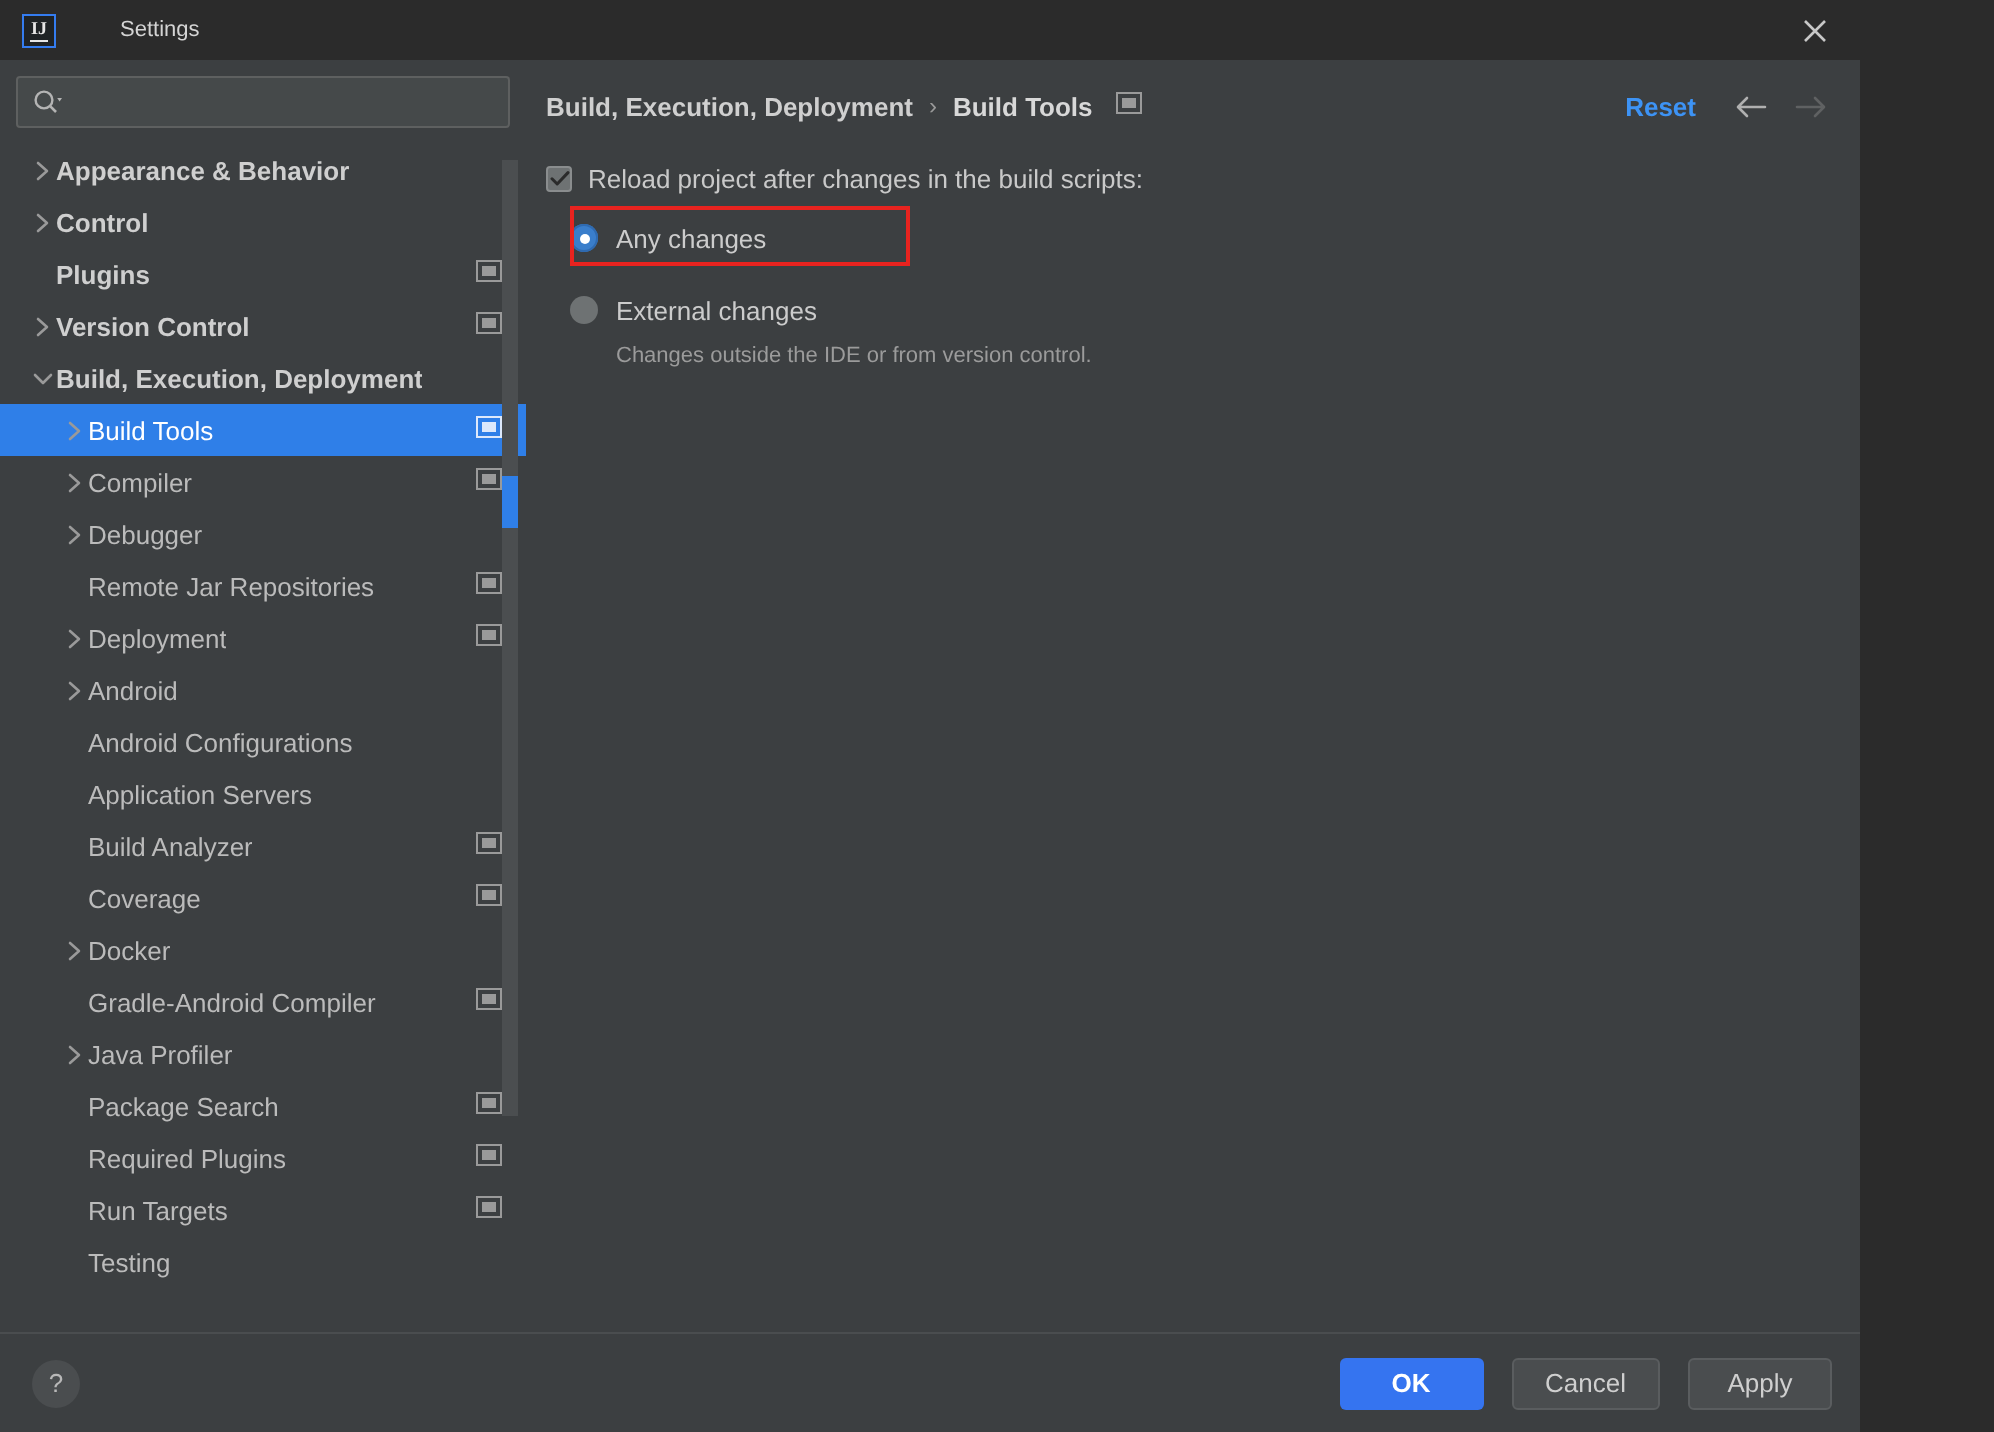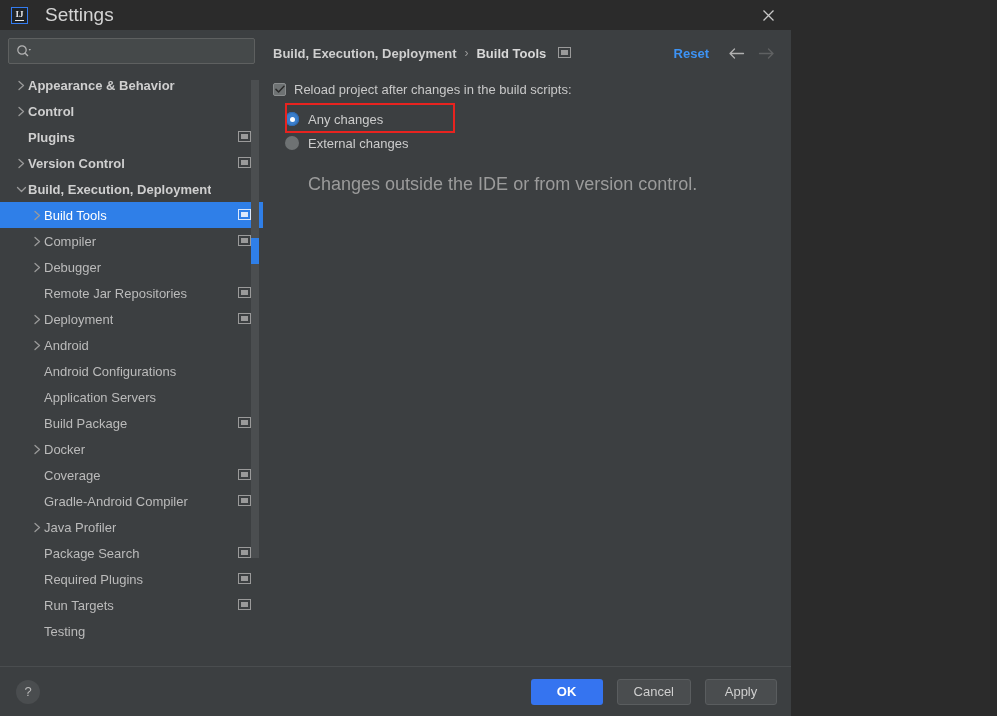--- a/index.html
+++ b/index.html
@@ -6,21 +6,21 @@
   html, body {
     margin: 0; padding: 0;
     width: 997px; height: 716px;
     overflow: hidden;
     background: #2b2b2b;
     font-family: "Liberation Sans", sans-serif;
     -webkit-font-smoothing: antialiased;
   }
   .window {
     position: relative;
-    width: 791px; height: 716px;
+    width: 930px; height: 716px;
     background: #404040;
     display: flex;
     flex-direction: column;
   }
 
   
   .titlebar {
     height: 30px;
     background: #2b2b2b;
     display: flex;
@@ -41,22 +41,22 @@
     font-size: 9px;
     color: #e6e6e6;
     line-height: 1;
     letter-spacing: 0px;
     font-family: "Liberation Serif", serif;
     font-weight: 700;
     border-bottom: 1.2px solid #e6e6e6;
     padding-bottom: 1px;
   }
   .title-text {
-    margin-left: 17px;
-    font-size: 19px;
+    margin-left: 32px;
+    font-size: 11px;
     color: #d4d4d4;
   }
   .win-close {
     position: absolute;
     right: 0; top: 0;
     width: 46px; height: 30px;
     display: flex; align-items: center; justify-content: center;
     cursor: default;
   }
   .win-close svg { display: block; }
@@ -226,44 +226,44 @@
   }
   .check-label { font-size: 13px; color: #c9c9c9; }
 
   .radio-group { padding-left: 12px; }
   .radio-row {
     display: flex;
     align-items: center;
     height: 24px;
     position: relative;
   }
-  .radio-row.first { margin-bottom: 0; }
+  .radio-row.first { margin-bottom: 12px; }
   .radio {
     width: 14px; height: 14px;
     flex: 0 0 14px;
     border-radius: 50%;
     margin-right: 9px;
     display: flex; align-items: center; justify-content: center;
     background: #6e7273;
   }
   .radio.checked {
     background: #3a7ecb;
     box-shadow: inset 0 0 0 1px #2f6ab0;
   }
   .radio.checked .dot {
     width: 5px; height: 5px;
     border-radius: 50%;
     background: #ffffff;
   }
   .radio-label { font-size: 13px; color: #cccccc; }
   .radio-hint {
-    font-size: 18px;
+    font-size: 11px;
     color: #9b9b9b;
     padding-left: 23px;
-    margin-top: 19px;
+    margin-top: 5px;
   }
   .highlight-box {
     position: absolute;
     left: 0px; top: -4px;
     width: 170px; height: 30px;
     border: 2px solid #e8231f;
     pointer-events: none;
   }
 
   
@@ -457,41 +457,41 @@
             <div class="tree-row ind1 lvl1">
               <span class="tw"></span>
               <span class="tree-label">Android Configurations</span>
             </div>
             <div class="tree-row ind1 lvl1">
               <span class="tw"></span>
               <span class="tree-label">Application Servers</span>
             </div>
             <div class="tree-row ind1 lvl1">
               <span class="tw"></span>
-              <span class="tree-label">Build Package</span>
+              <span class="tree-label">Build Analyzer</span>
+              <span class="proj-icon"><svg width="13" height="11" viewBox="0 0 13 11" aria-hidden="true">
+                  <rect x="0.5" y="0.5" width="12" height="10" fill="none" stroke="#9a9a9a" stroke-width="1"></rect>
+                  <rect x="3" y="3" width="7" height="5" fill="#9a9a9a"></rect>
+                </svg></span>
+            </div>
+            <div class="tree-row ind1 lvl1">
+              <span class="tw"></span>
+              <span class="tree-label">Coverage</span>
               <span class="proj-icon"><svg width="13" height="11" viewBox="0 0 13 11" aria-hidden="true">
                   <rect x="0.5" y="0.5" width="12" height="10" fill="none" stroke="#9a9a9a" stroke-width="1"></rect>
                   <rect x="3" y="3" width="7" height="5" fill="#9a9a9a"></rect>
                 </svg></span>
             </div>
             <div class="tree-row ind1 lvl1">
               <span class="tw">
                 <svg width="9" height="11" viewBox="0 0 9 11" aria-hidden="true">
                   <path d="M2 1.5 L6.5 5.5 L2 9.5" stroke="#9a9a9a" stroke-width="1.3" fill="none" stroke-linecap="round" stroke-linejoin="round"></path>
                 </svg>
               </span>
               <span class="tree-label">Docker</span>
-            </div>
-            <div class="tree-row ind1 lvl1">
-              <span class="tw"></span>
-              <span class="tree-label">Coverage</span>
-              <span class="proj-icon"><svg width="13" height="11" viewBox="0 0 13 11" aria-hidden="true">
-                  <rect x="0.5" y="0.5" width="12" height="10" fill="none" stroke="#9a9a9a" stroke-width="1"></rect>
-                  <rect x="3" y="3" width="7" height="5" fill="#9a9a9a"></rect>
-                </svg></span>
             </div>
             <div class="tree-row ind1 lvl1">
               <span class="tw"></span>
               <span class="tree-label">Gradle-Android Compiler</span>
               <span class="proj-icon"><svg width="13" height="11" viewBox="0 0 13 11" aria-hidden="true">
                   <rect x="0.5" y="0.5" width="12" height="10" fill="none" stroke="#9a9a9a" stroke-width="1"></rect>
                   <rect x="3" y="3" width="7" height="5" fill="#9a9a9a"></rect>
                 </svg></span>
             </div>
             <div class="tree-row ind1 lvl1">

